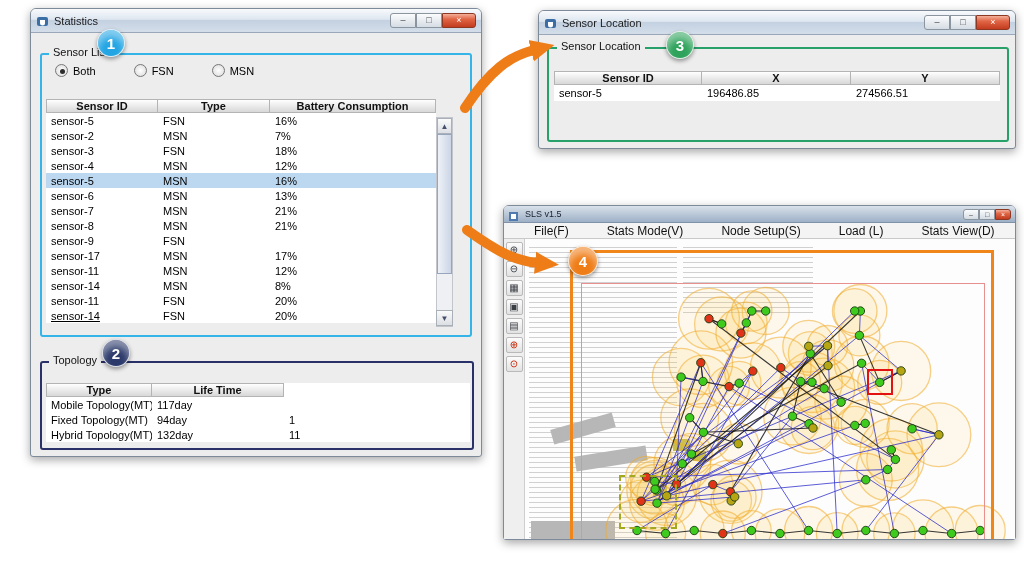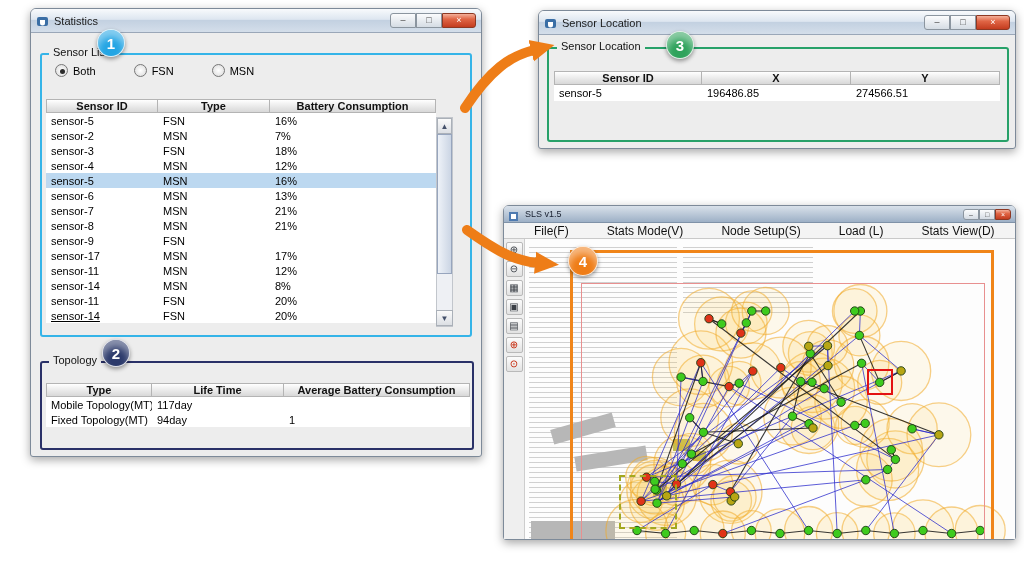--- a/index.html
+++ b/index.html
@@ -186,30 +186,34 @@
       <div class="sthumb"></div>
       <div class="sarrow down">▼</div>
     </div>
 
     <div class="group" style="left: 9px; top: 352px; width: 434px; height: 89px; border-color: rgb(42, 49, 104);"></div>
     <span class="glabel" style="left:18px;top:345px;">Topology</span>
     <div class="table" style="left:15px;top:374px;width:424px;" id="topology-table">
         <div class="trow thead">
           <div class="th fc" style="width: 106px;">Type</div>
           <div class="th" style="width: 132px;">Life Time</div>
-          <div class="th" style="width: 186px;">Average Battery Consumption</div>
         </div>
         <div class="trow" style="height: 15px;">
           <div class="td" style="width: 106px;">Mobile Topology(MT)</div>
           <div class="td" style="width: 132px;">117day</div>
         </div>
         <div class="trow" style="height: 15px;">
           <div class="td" style="width: 106px;">Fixed Topology(MT)</div>
           <div class="td" style="width: 132px;">94day</div>
           <div class="td" style="width: 186px;">1</div>
+        </div>
+        <div class="trow" style="height: 15px;">
+          <div class="td" style="width: 106px;">Hybrid Topology(MT)</div>
+          <div class="td" style="width: 132px;">132day</div>
+          <div class="td" style="width: 186px;">11</div>
         </div>
       </div>
   </div>
 
   <div class="win" style="left:538px;top:10px;width:478px;height:139px;">
     <div class="titlebar">
       <span class="appicon">
         <svg width="13" height="13">
             <rect x="1" y="2" width="11" height="9" rx="2" fill="#3a6ea5"></rect>
             <path d="M4 5h5v3a2.5 2.5 0 0 1-5 0z" fill="#fff"></path>

